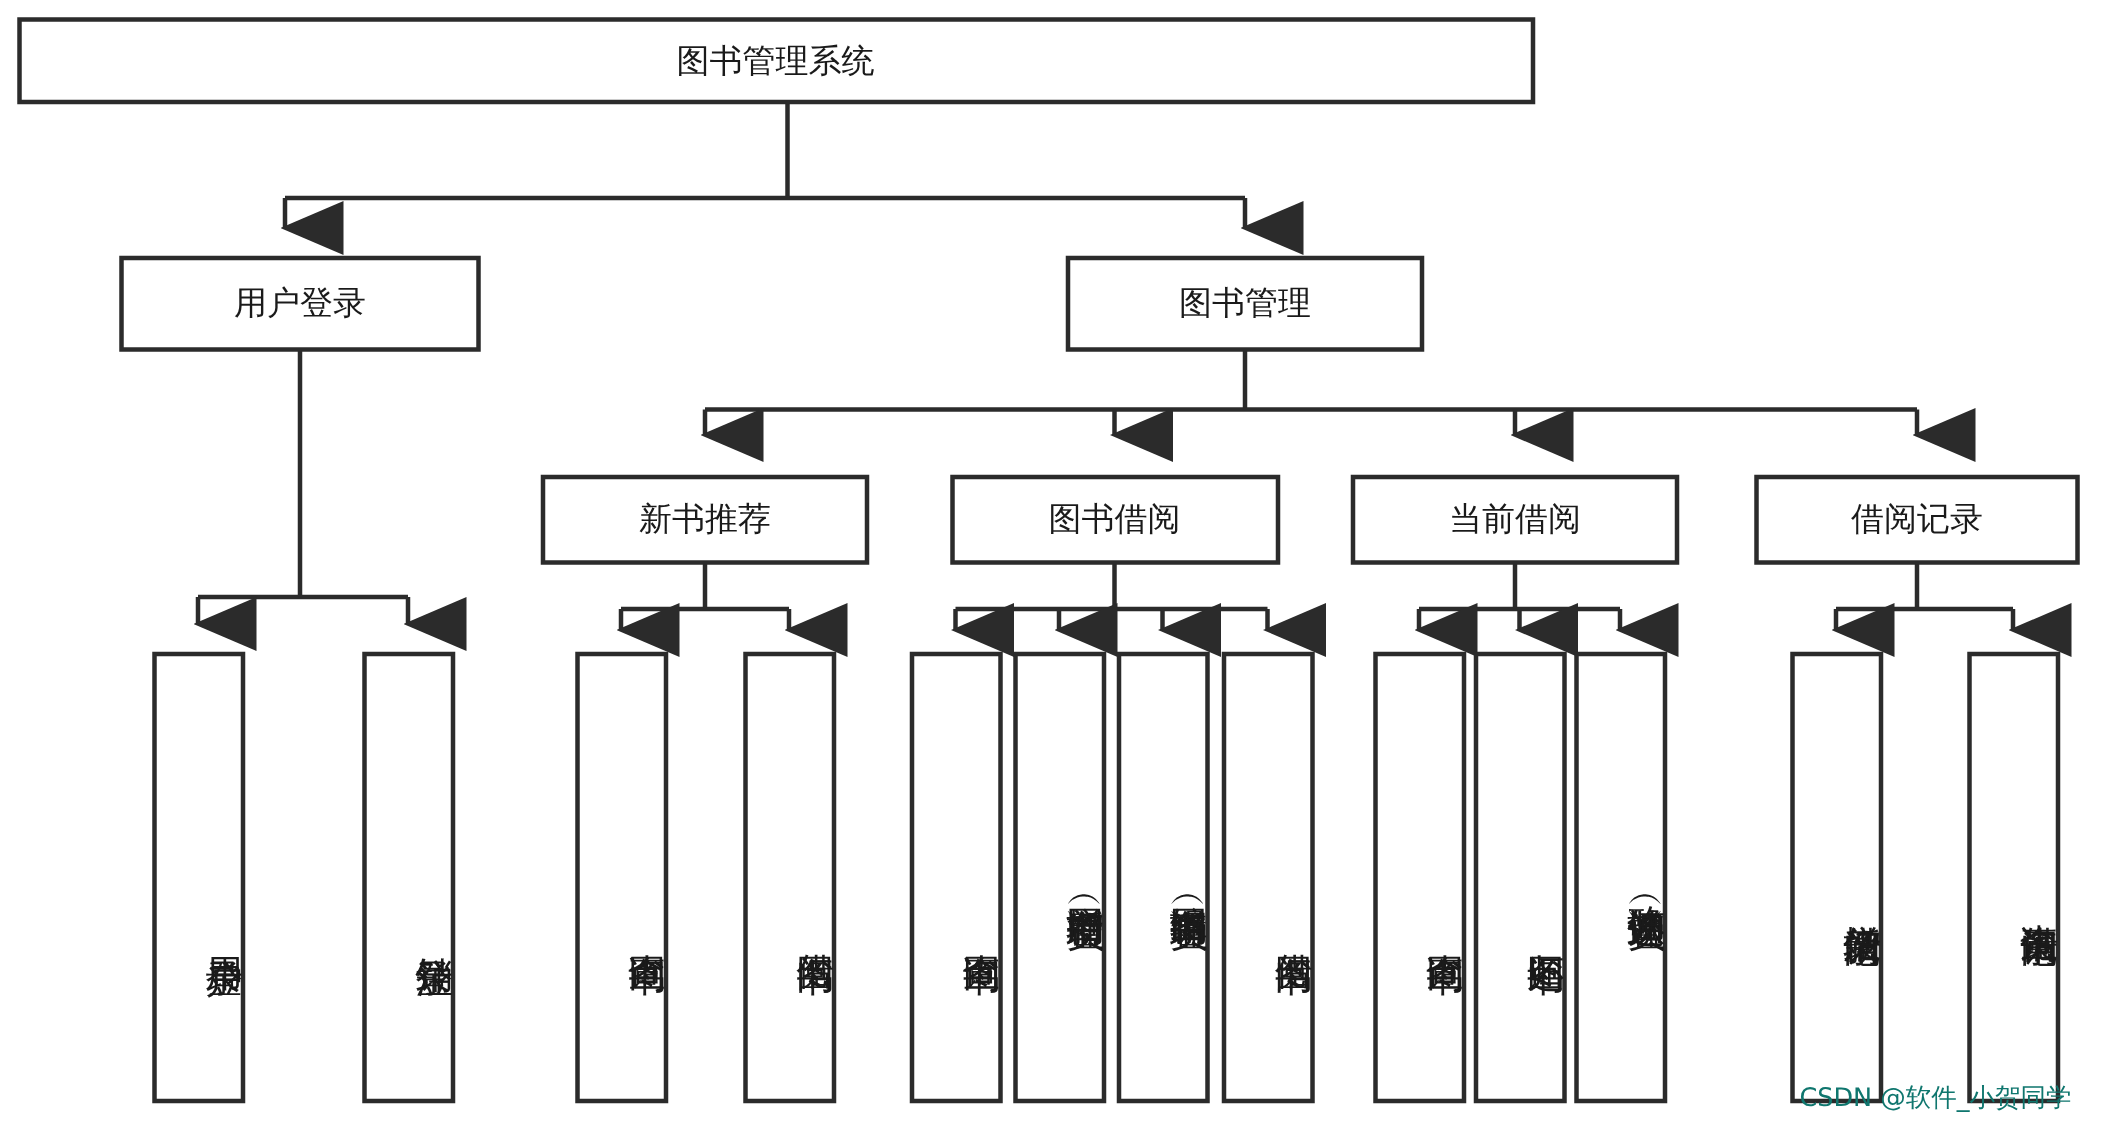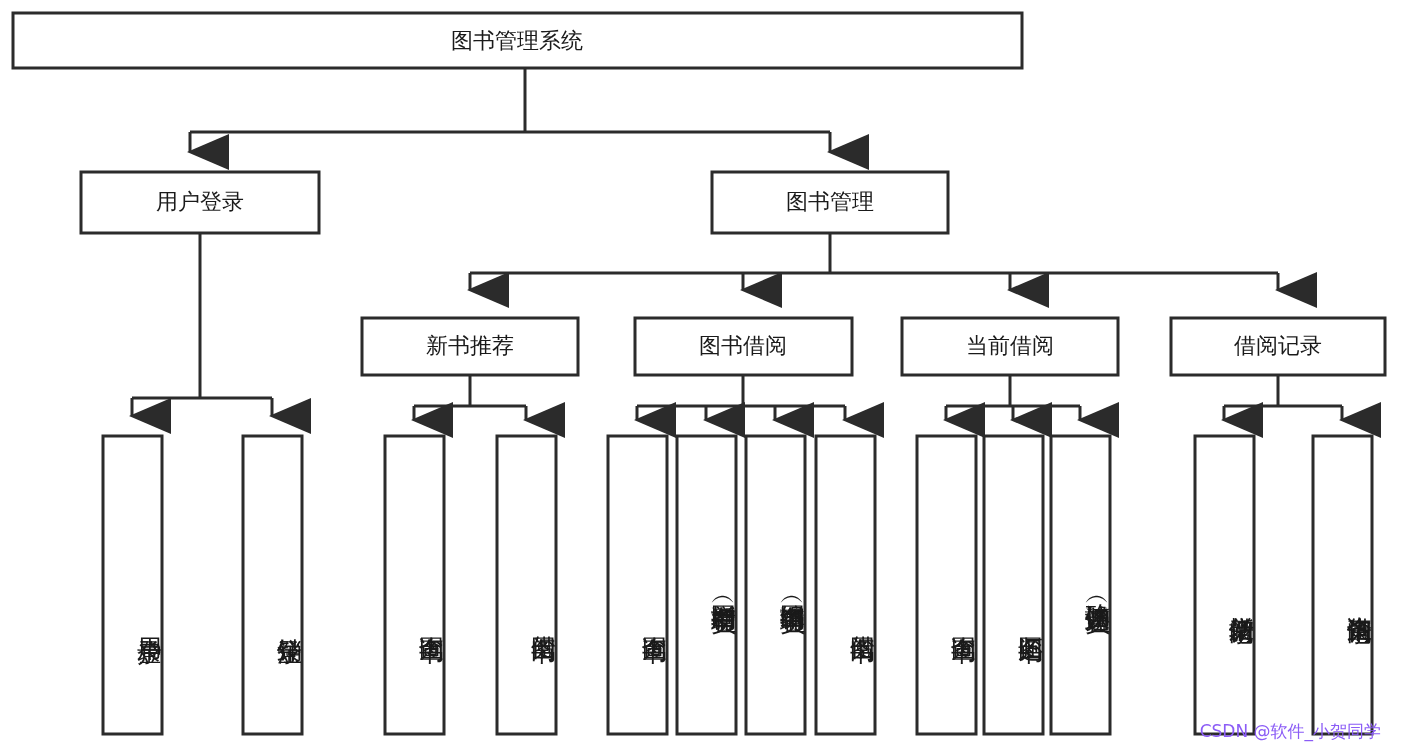--- a/index.html
+++ b/index.html
@@ -5,21 +5,21 @@
   html,body{margin:0;padding:0;background:#ffffff;}
   body{width:1405px;height:747px;font-family:"DejaVu Sans","Liberation Sans",sans-serif;overflow:hidden;}
   #diagram-root{position:relative;width:1389px;height:747px;background:#fff;}
   svg#tree{position:absolute;left:0;top:0;width:1405px;height:747px;}
   .node-rect{fill:#ffffff;stroke:#2b2b2b;stroke-width:3;}
   .conn{stroke:#2b2b2b;stroke-width:3;fill:none;}
   .arrow-head{fill:#2b2b2b;stroke:none;}
   .node-label-h{font-size:22px;fill:#1a1a1a;text-anchor:middle;dominant-baseline:middle;font-family:"DejaVu Sans","Liberation Sans",sans-serif;}
   .leaf-label{position:absolute;writing-mode:vertical-rl;text-orientation:upright;font-size:25px;line-height:1.06;color:#1a1a1a;letter-spacing:1px;
      display:flex;align-items:flex-start;justify-content:center;text-align:center;font-family:"DejaVu Sans","Liberation Sans",sans-serif;white-space:pre-line;}
-  .watermark{position:absolute;right:8px;bottom:4px;font-size:17px;color:#8b5cf6;font-family:"DejaVu Sans","Liberation Sans",sans-serif;white-space:nowrap;}
+  .watermark{position:absolute;right:8px;bottom:4px;font-size:17px;color:#0f766e;font-family:"DejaVu Sans","Liberation Sans",sans-serif;white-space:nowrap;}
 </style>
 </head>
 <body>
 
 <div id="diagram-root">
 
   <svg id="tree" viewBox="0 0 1405 747">
     <defs>
       <marker id="arr" viewBox="0 0 12 14" refX="6" refY="13" markerWidth="12" markerHeight="14" orient="auto-start-reverse">
         <path d="M0,0 L12,0 L6,14 Z" class="arrow-head"></path>

